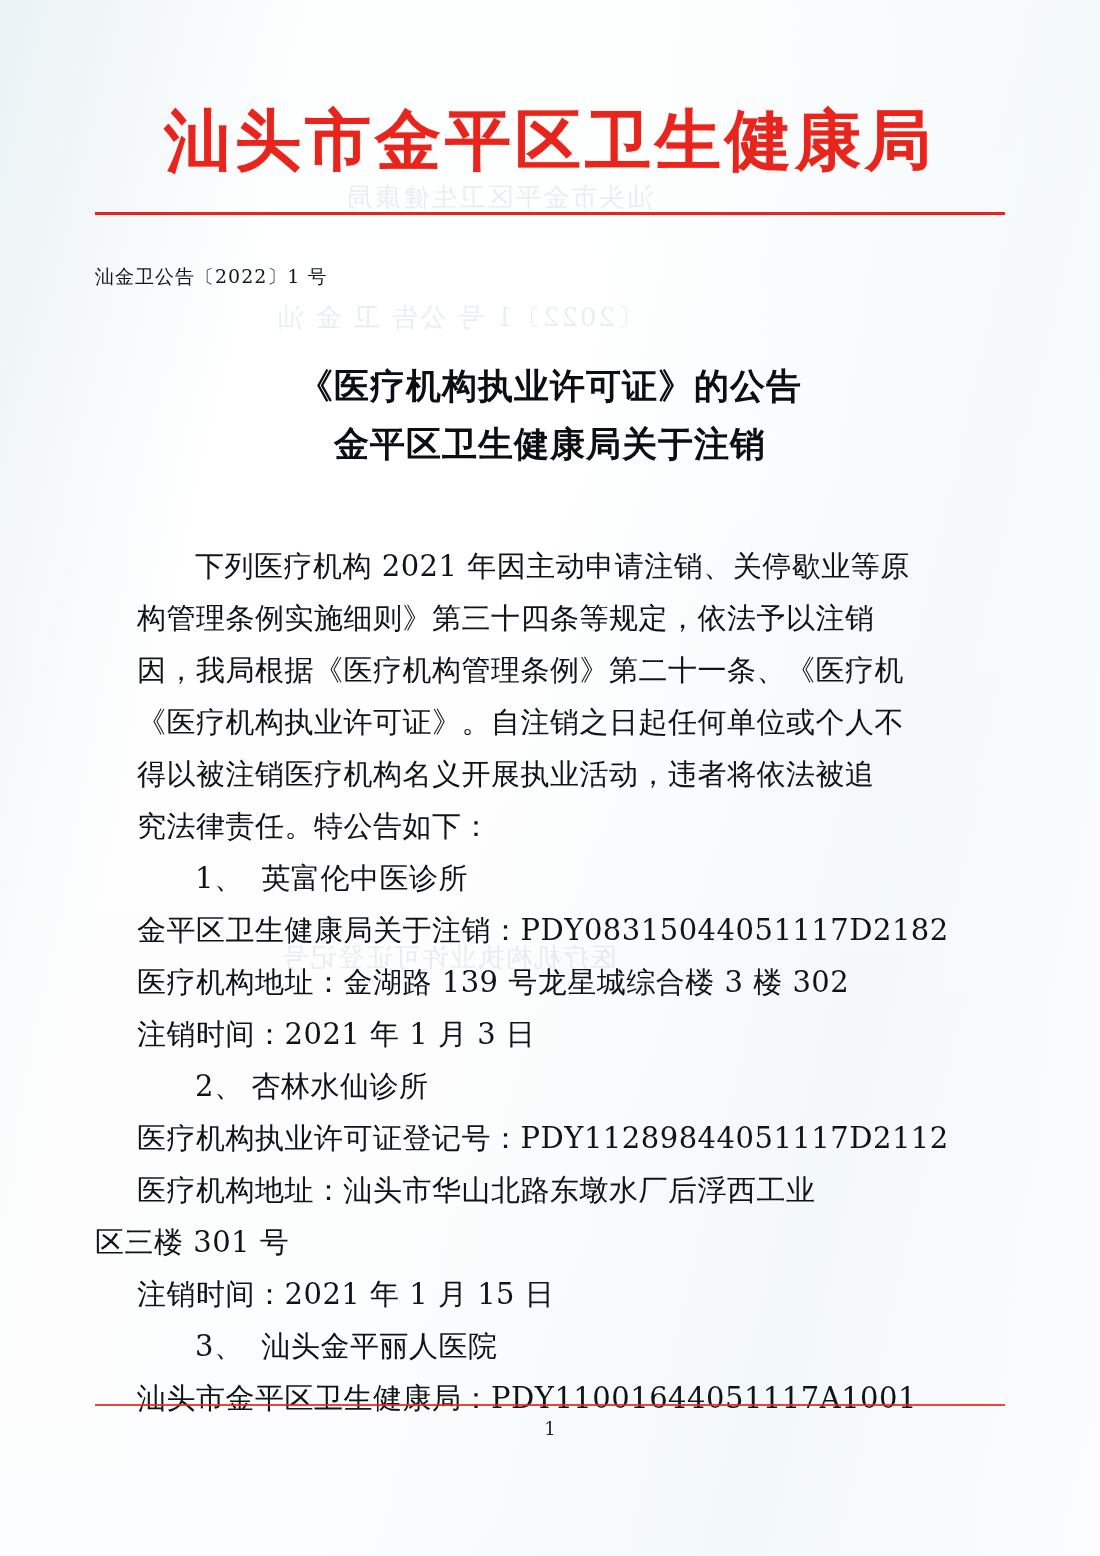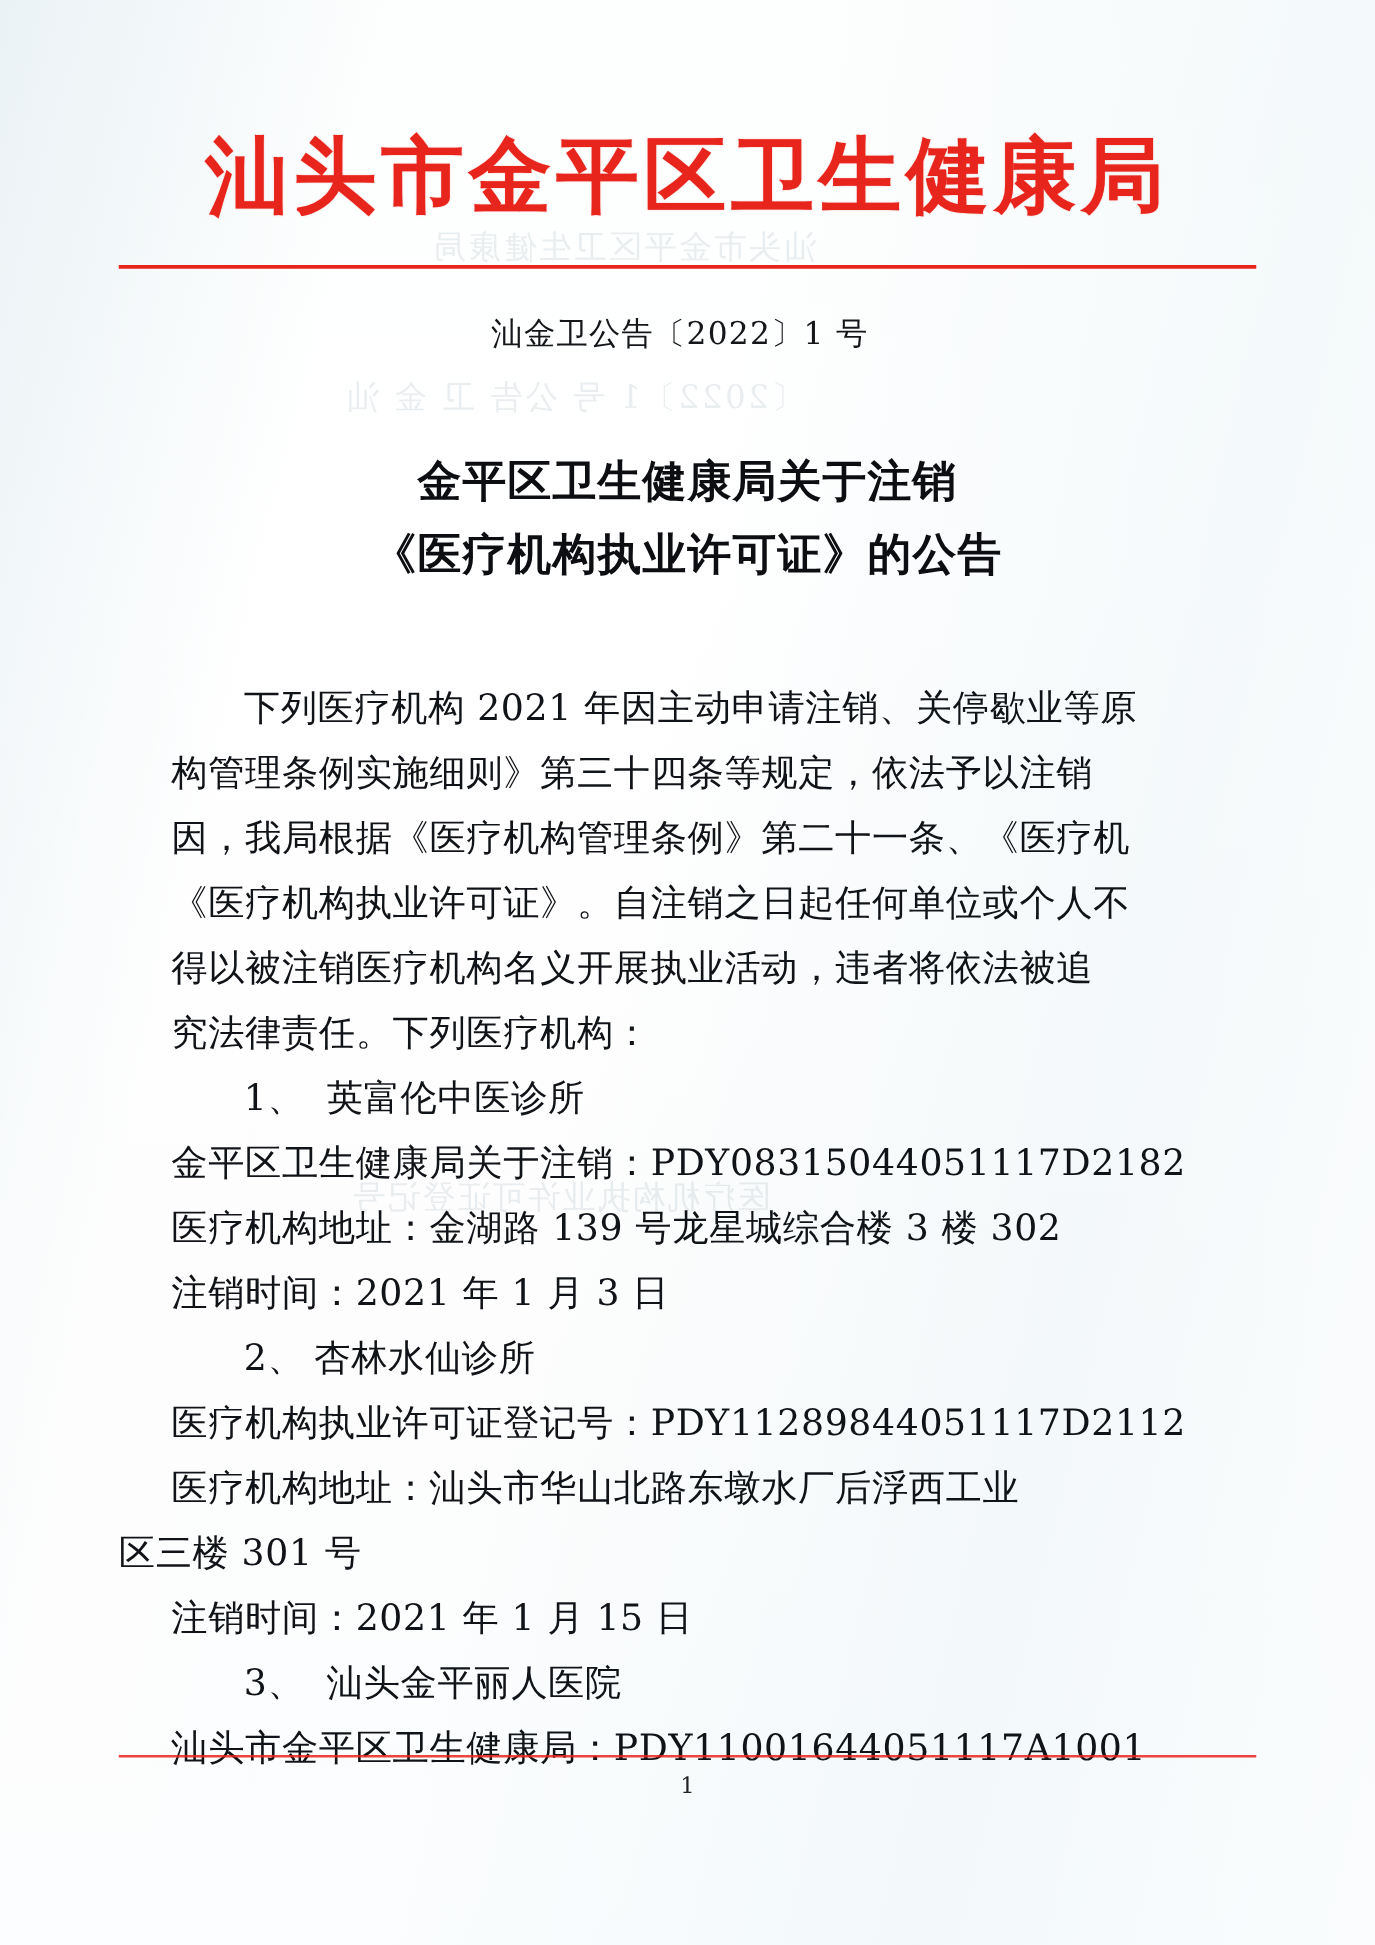--- a/index.html
+++ b/index.html
@@ -67,26 +67,26 @@
     width: 910px;
     height: 2px;
     background: #e8251c;
     opacity: 0.85;
   }
 
   
   .doc-number {
     position: absolute;
     right: 0;
-    top: 250px;
-    width: 910px;
-    text-align: center;
+    top: 264px;
+    width: 910px;
+    text-align: left;
     padding-right: 12px;
     box-sizing: border-box;
-    font-size: 25px;
+    font-size: 19px;
     letter-spacing: 1px;
     color: #14161a;
   }
 
   
   .doc-title {
     position: absolute;
     left: 0;
     top: 358px;
     width: 910px;
@@ -165,31 +165,31 @@
 
     <div class="masthead">
       <div class="masthead-title">汕头市金平区卫生健康局</div>
     </div>
 
     <div class="rule rule-top"></div>
 
     <div class="doc-number">汕金卫公告〔2022〕1 号</div>
 
     <div class="doc-title">
+      <div>《医疗机构执业许可证》的公告</div>
       <div>金平区卫生健康局关于注销</div>
-      <div>《医疗机构执业许可证》的公告</div>
     </div>
 
     <div class="body-text">
       <p class="para line">下列医疗机构 2021 年因主动申请注销、关停歇业等原</p>
       <p class="line">构管理条例实施细则》第三十四条等规定，依法予以注销</p>
       <p class="line">因，我局根据《医疗机构管理条例》第二十一条、《医疗机</p>
       <p class="line">《医疗机构执业许可证》。自注销之日起任何单位或个人不</p>
       <p class="line">得以被注销医疗机构名义开展执业活动，违者将依法被追</p>
-      <p class="line">究法律责任。下列医疗机构：</p>
+      <p class="line">究法律责任。特公告如下：</p>
 
       <p class="line line-item"><span>1、</span><span style="display:inline-block;width:18px"></span><span>英富伦中医诊所</span></p>
       <p class="line">金平区卫生健康局关于注销：PDY08315044051117D2182</p>
       <p class="line">医疗机构地址：金湖路 139 号龙星城综合楼 3 楼 302</p>
       <p class="line">注销时间：2021 年 1 月 3 日</p>
 
       <p class="line line-item"><span>2、</span><span style="display:inline-block;width:8px"></span><span>杏林水仙诊所</span></p>
       <p class="line">医疗机构执业许可证登记号：PDY11289844051117D2112</p>
       <p class="line">医疗机构地址：汕头市华山北路东墩水厂后浮西工业</p>
       <p class="line line-hang">区三楼 301 号</p>

